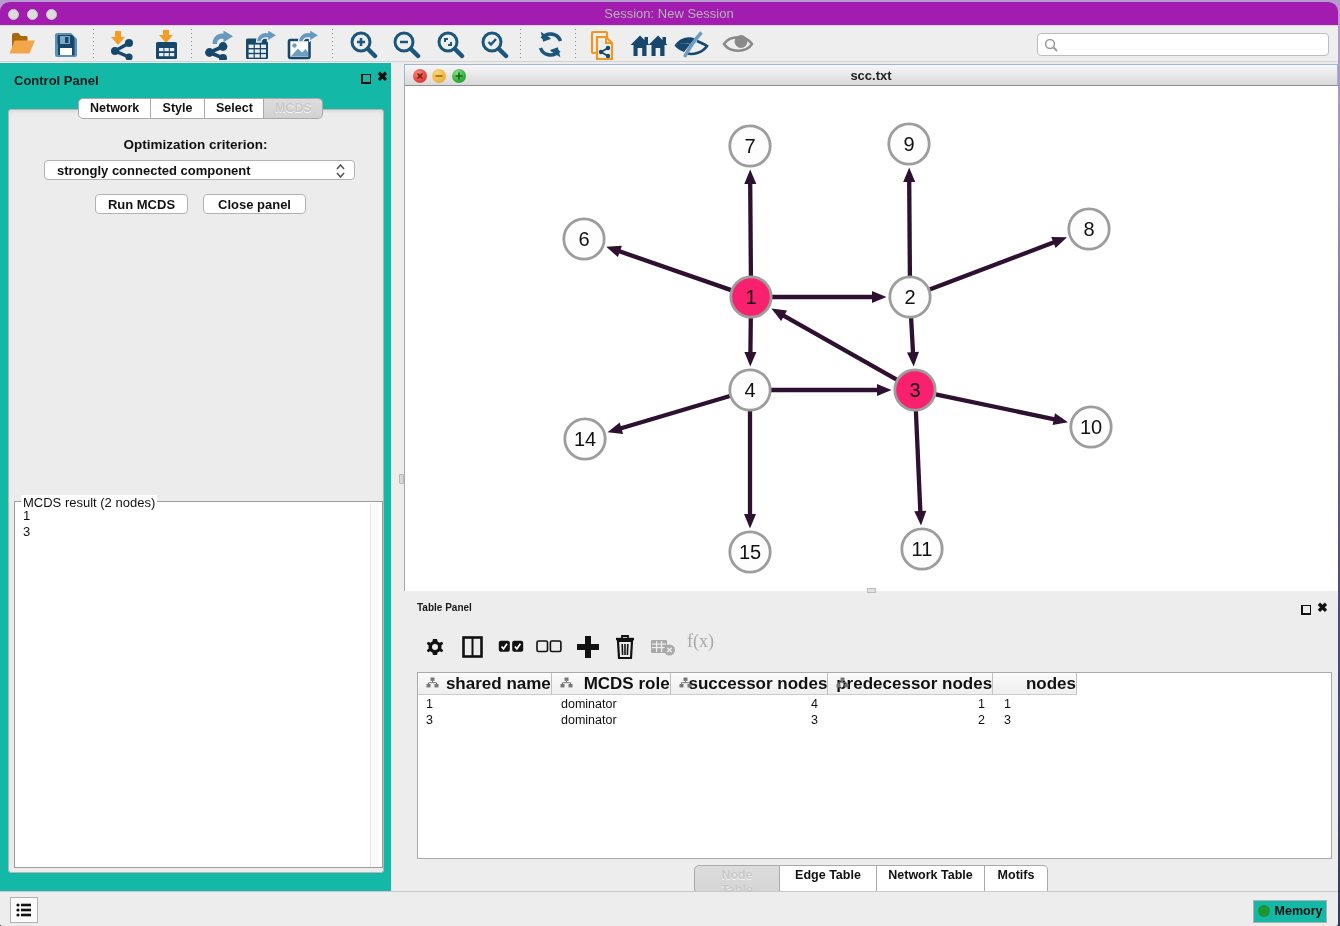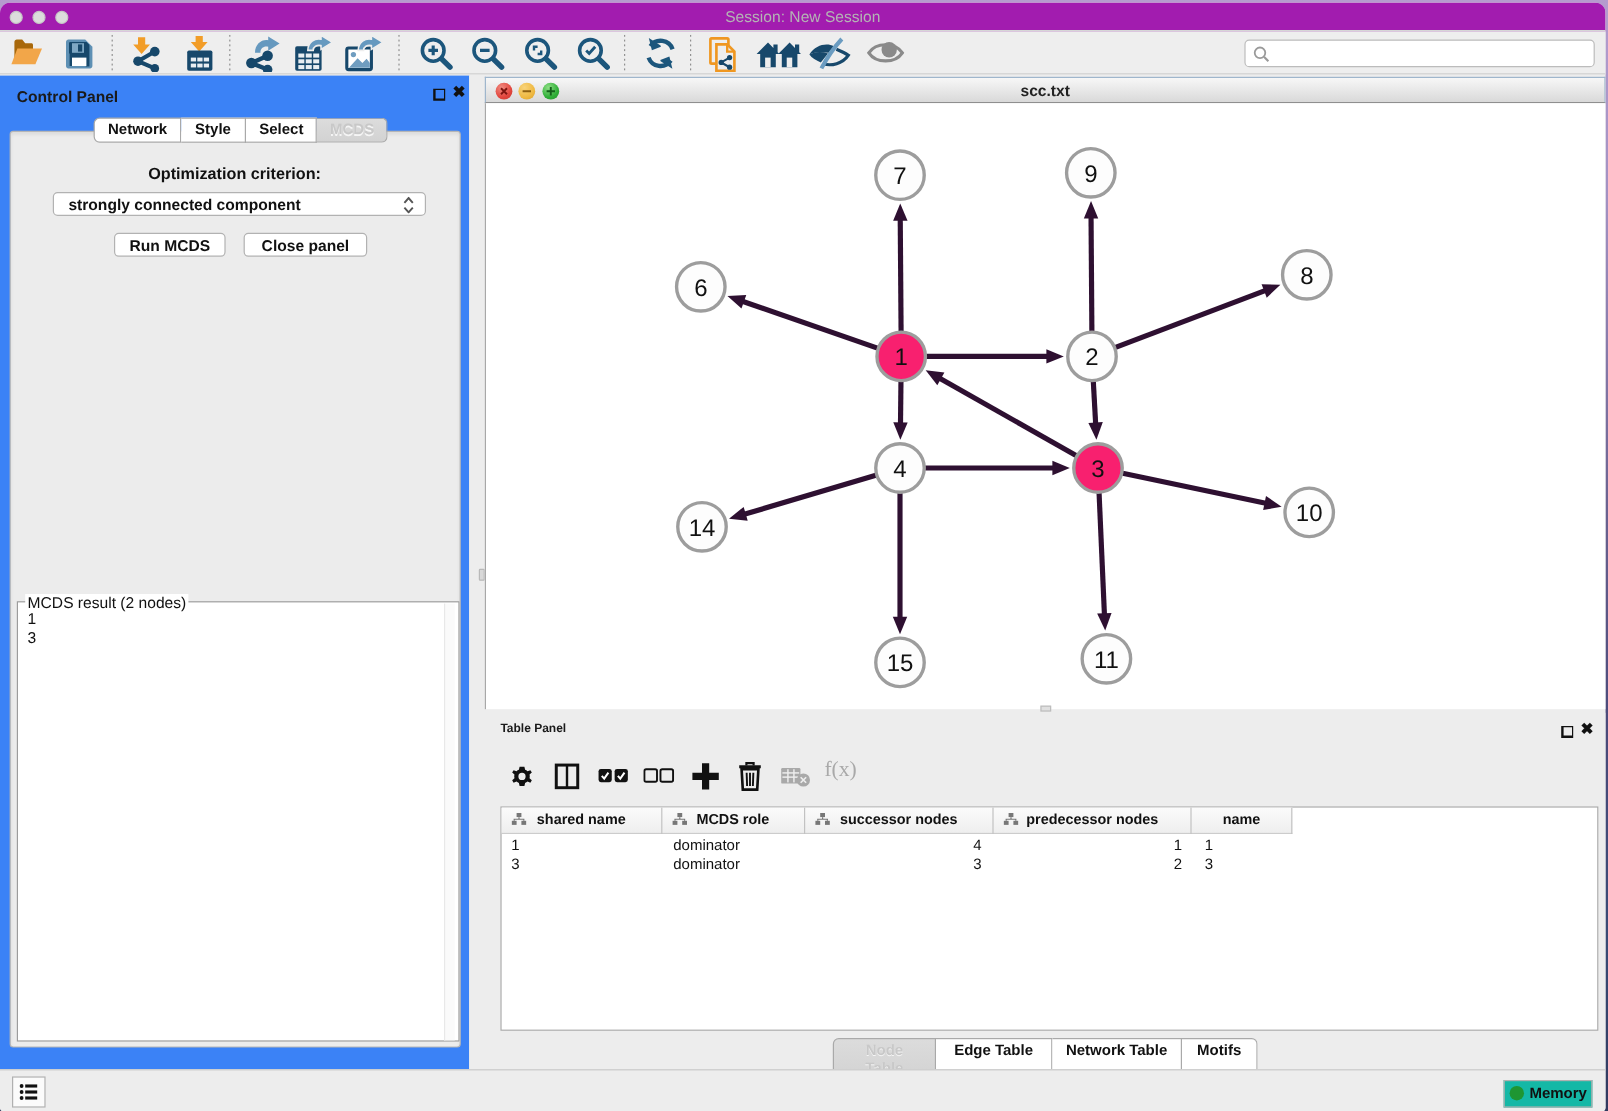--- a/index.html
+++ b/index.html
@@ -10,21 +10,21 @@
 #titlebar { position:absolute; left:0; top:0; width:100%; height:24px; background:#a21caf; border-bottom:1px solid #d6d6d6; }
 .tl { position:absolute; top:7px; width:11px; height:11px; border-radius:50%; background:#dcdcdc; border:1px solid #c6c6c6; }
 #title-text { position:absolute; top:4px; width:100%; text-align:center; color:#b4b4b4; font-size:13px; }
 
 #toolbar { position:absolute; left:0; top:25px; width:100%; height:35px; background:#eeeeee; border-bottom:1px solid #d2d2d2; }
 .tbsep { position:absolute; top:2px; height:31px; width:1px; background-image:linear-gradient(#909090 1.5px, transparent 1.5px); background-size:1px 4px; }
 .tbi { position:absolute; top:3px; }
 #searchbox { position:absolute; left:1037px; top:6px; width:292px; height:23px; background:#ffffff; border:1px solid #bcbcbc; border-radius:4px; }
 
 #statusbar { position:absolute; left:0; top:889px; width:100%; height:35px; background:#ededed; border-top:1px solid #c9c9c9; }
-#ctl { position:absolute; left:0; top:61px; width:391px; height:828px; background:#3b82f6; }
+#ctl { position:absolute; left:0; top:61px; width:391px; height:828px; background:#14b8a6; }
 #ctl-title { position:absolute; left:14px; top:10px; font-size:13px; font-weight:bold; color:#1a1a1a; }
 .tabs-row { position:absolute; display:flex; z-index:5; }
 .tab { font-weight:bold; font-size:12.5px; color:#111; background:#fff; border:1px solid #a9a9a9; border-left:none; padding:2px 11px; text-align:center; line-height:15px; }
 .tab.first { border-left:1px solid #a9a9a9; border-radius:5px 0 0 5px; }
 .tab.last { border-radius:0 5px 5px 0; }
 .tab.sel { background:linear-gradient(#dcdcdc,#d2d2d2); color:#c8c8c8; text-shadow:0 1px 0 #f5f5f5; }
 #ctl-content { position:absolute; left:8px; top:46px; width:376px; height:764px; background:#ececec; border:1px solid #b6b6b6; border-radius:3px; box-shadow:inset 0 2px 3px rgba(0,0,0,0.07); }
 #opt-label { position:absolute; left:0; top:74px; width:100%; text-align:center; font-size:13.5px; font-weight:bold; color:#111; }
 #combo { position:absolute; left:44px; top:97px; width:311px; height:20px; background:#ffffff; border:1px solid #b2b2b2; border-radius:4px; font-size:13px; font-weight:bold; color:#111; line-height:20px; padding-left:12px; }
 .btn { position:absolute; height:20px; background:#ffffff; border:1px solid #b2b2b2; border-radius:4px; font-size:13px; font-weight:bold; color:#111; text-align:center; line-height:19px; }
@@ -40,21 +40,21 @@
 #net-tbar { position:absolute; left:0; top:0; width:100%; height:22px; background:linear-gradient(#f7f7f7,#d9d9d9); border:1px solid #9fb6cc; border-bottom:1px solid #8f8f8f; }
 #net-title { position:absolute; top:3px; width:100%; text-align:center; font-size:13px; font-weight:bold; color:#222; }
 .mac { position:absolute; top:4px; width:14px; height:14px; border-radius:50%; }
 #net-canvas { position:absolute; left:0px; top:22px; width:934px; height:505px; background:#ffffff; border-left:1px solid #a8a8a8; }
 
 #tbl { position:absolute; left:404px; top:592px; width:934px; height:297px; background:#ededed; }
 #tbl-title { position:absolute; left:13px; top:8px; font-size:10px; font-weight:bold; color:#1a1a1a; }
 #tbl-toolbar { position:absolute; left:13px; top:36px; width:908px; height:36px; }
 #grid { position:absolute; left:13px; top:78px; width:915px; height:187px; background:#ffffff; border:1px solid #aaaaaa; }
 #ghead { position:absolute; left:0; top:0; width:659px; height:22px; background:linear-gradient(#fbfbfb,#eeeeee); border-bottom:1px solid #cccccc; display:flex; }
-.gh { position:relative; height:22px; line-height:21px; border-right:1px solid #c2c2c2; font-size:12px; font-weight:bold; color:#111; text-align:center; }
+.gh { position:relative; height:22px; line-height:21px; border-right:1px solid #c2c2c2; font-size:17px; font-weight:bold; color:#111; text-align:right; }
 .grow { position:absolute; font-size:12.5px; color:#111; height:16px; line-height:16px; }
 .hicon { position:absolute; left:8px; top:4px; }
 
 #btabs { position:absolute; left:290px; top:271px; display:flex; }
 
 .floatbox { position:absolute; width:10px; height:10px; border:1.5px solid #111; border-bottom-width:2.5px; border-left-width:2px; }
 .closex { position:absolute; font-size:13px; font-weight:bold; color:#111; }
 #memBtn { position:absolute; right:11px; top:8px; width:74px; height:23px; background:#14b8a6; border:1px solid #b0b0b0; font-size:12.5px; font-weight:bold; color:#111; text-align:center; line-height:21px; }
 #listBtn { position:absolute; left:10px; top:5px; width:28px; height:26px; background:#fbfbfb; border:1px solid #b0b0b0; }
 </style>
@@ -388,21 +388,21 @@
               </g>
             </svg>successor nodes</div>
         <div class="gh" style="width:165px;"><svg class="hicon" width="13" height="11" viewBox="0 0 13 11">
               <g fill="#777">
                 <rect x="4.5" y="0.5" width="4" height="3.4"></rect>
                 <rect x="0.5" y="7" width="4" height="3.4"></rect>
                 <rect x="8.5" y="7" width="4" height="3.4"></rect>
                 <path d="M6.5 4 L6.5 5.7 M2.5 7 L2.5 5.7 L10.5 5.7 L10.5 7" stroke="#777" fill="none"></path>
               </g>
             </svg>predecessor nodes</div>
-        <div class="gh" style="width:84px;">name</div>
+        <div class="gh" style="width:84px;">nodes</div>
       </div>
       <div class="grow" style="left:8px;top:23px;">1</div>
       <div class="grow" style="left:143px;top:23px;">dominator</div>
       <div class="grow" style="left:330px;top:23px;width:70px;text-align:right;">4</div>
       <div class="grow" style="left:495px;top:23px;width:72px;text-align:right;">1</div>
       <div class="grow" style="left:586px;top:23px;">1</div>
       <div class="grow" style="left:8px;top:39px;">3</div>
       <div class="grow" style="left:143px;top:39px;">dominator</div>
       <div class="grow" style="left:330px;top:39px;width:70px;text-align:right;">3</div>
       <div class="grow" style="left:495px;top:39px;width:72px;text-align:right;">2</div>

